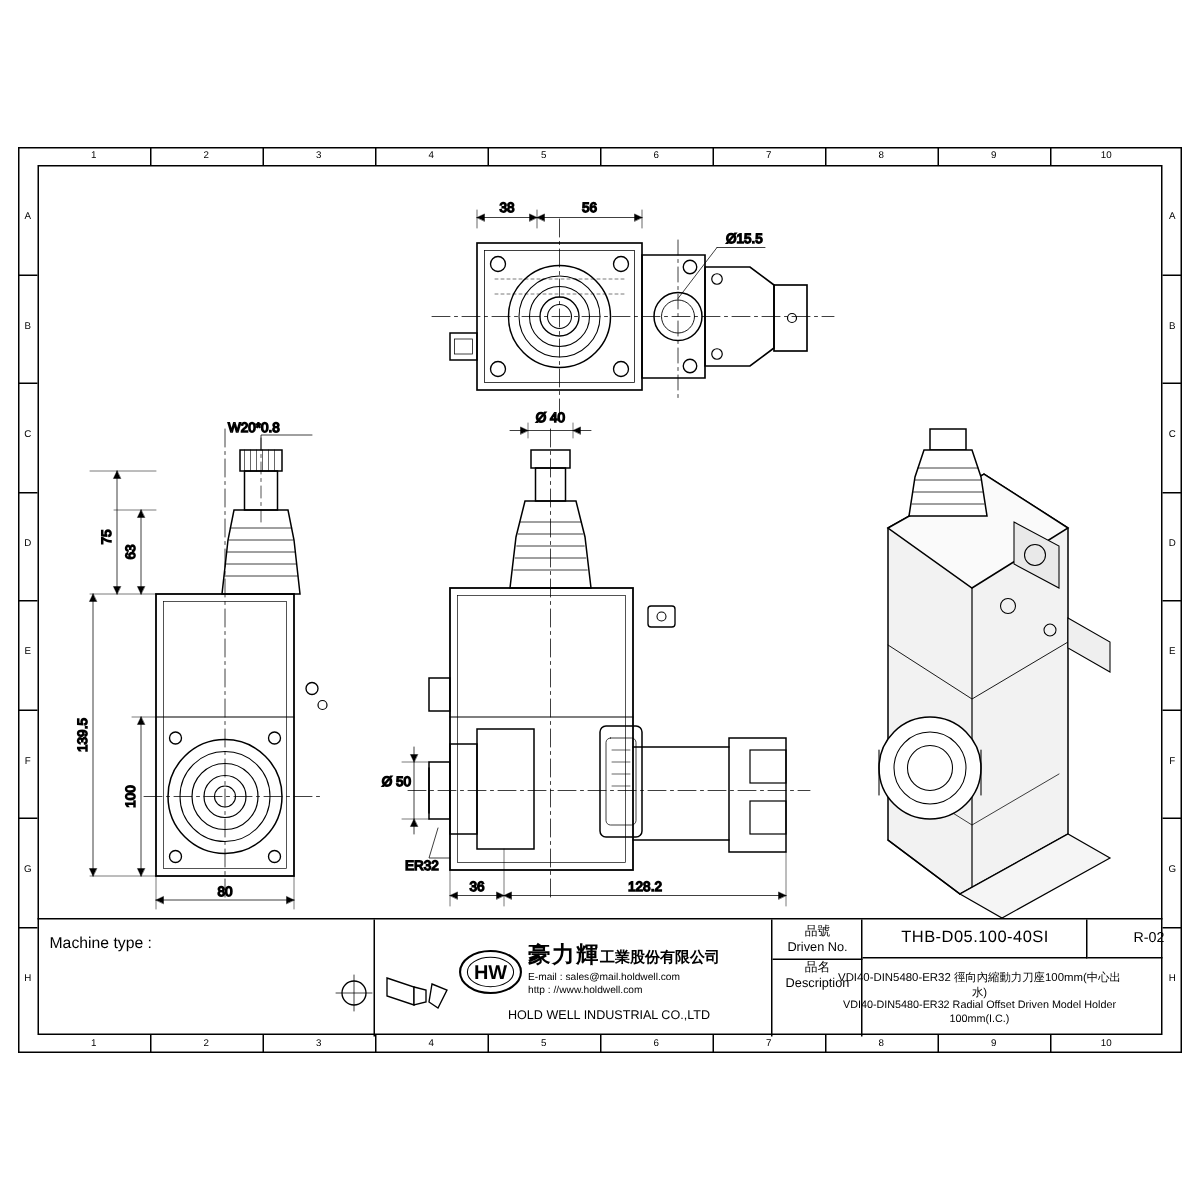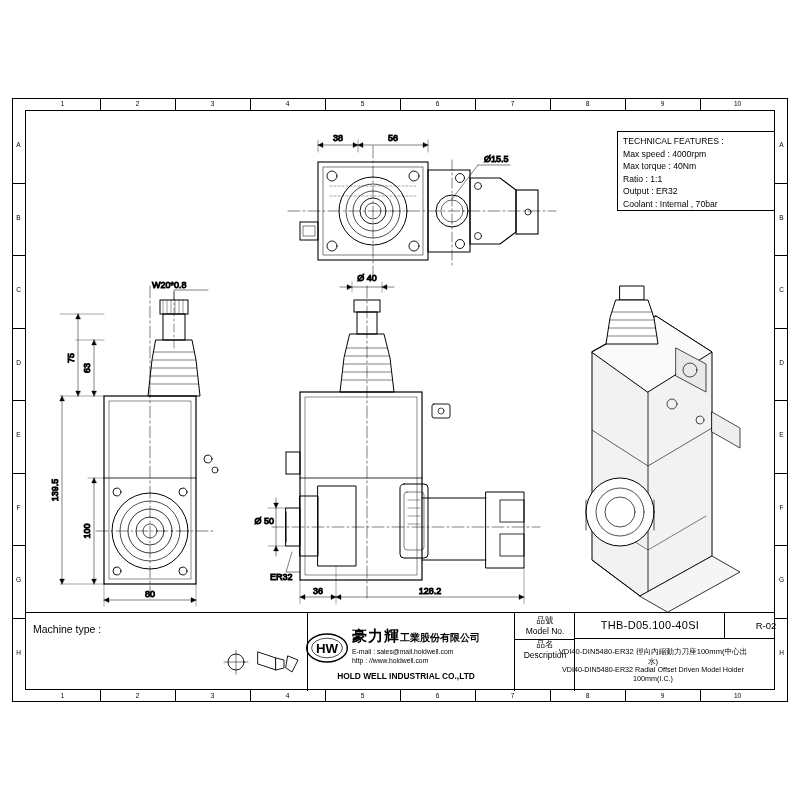--- a/index.html
+++ b/index.html
@@ -18,21 +18,21 @@
   .zdiv-v{position:absolute;width:1px;background:#000;}
   .zdiv-h{position:absolute;height:1px;background:#000;}
   .zlabel-h{position:absolute;font-size:6.5px;text-align:center;width:12px;top:2px;}
   .zlabel-v{position:absolute;font-size:6.5px;text-align:center;width:13px;}
   
   .tech-box{position:absolute;left:617px;top:131px;width:158px;height:80px;border:1px solid #000;box-sizing:border-box;padding:3px 5px;}
   .tech-box div{font-size:8.6px;line-height:12.6px;white-space:nowrap;}
   
   .title-block{position:absolute;left:25px;top:612px;width:750px;height:78px;border-top:1px solid #000;box-sizing:border-box;}
   .tb-cell{position:absolute;box-sizing:border-box;}
-  .tb-machine{left:0;top:0;width:283px;height:78px;border-right:1px solid #000;}
+  .tb-machine{left:0;top:0;width:225px;height:78px;border-right:1px solid #000;}
   .tb-machine span{position:absolute;left:8px;top:10px;font-size:10.5px;}
   .tb-logo{left:263px;top:0;width:227px;height:78px;border-right:1px solid #000;}
   .tb-labels{left:490px;top:0;width:60px;height:78px;border-right:1px solid #000;}
   .tb-model{left:550px;top:0;width:150px;height:26px;border-right:1px solid #000;border-bottom:1px solid #000;}
   .tb-rev{left:700px;top:0;width:50px;height:26px;border-bottom:1px solid #000;}
   .tb-desc{left:528px;top:26px;width:200px;height:52px;}
   .lbl-model{position:absolute;left:0;top:2px;width:60px;text-align:center;font-size:9px;border-bottom:1px solid #000;height:24px;}
   .lbl-model i{font-style:normal;display:block;font-size:8.5px;line-height:11px;}
   .lbl-desc{position:absolute;left:0;top:26px;width:60px;text-align:center;font-size:9px;}
   .lbl-desc i{font-style:normal;display:block;font-size:8.5px;line-height:11px;}
@@ -40,21 +40,21 @@
   .rev-text{position:absolute;left:16px;top:7px;width:50px;text-align:center;font-size:9.5px;}
   .desc-l1{position:absolute;left:4px;top:8px;width:192px;text-align:center;font-size:7.6px;}
   .desc-l2{position:absolute;left:4px;top:26px;width:192px;text-align:center;font-size:7.2px;}
   
   .logo-wrap{position:absolute;left:8px;top:8px;width:215px;height:62px;}
   .logo-mark{position:absolute;left:10px;top:6px;width:42px;height:42px;}
   .logo-cn{position:absolute;left:56px;top:6px;font-size:15px;font-weight:bold;letter-spacing:1px;}
   .logo-cn small{font-size:10px;font-weight:bold;letter-spacing:0;}
   .logo-l2{position:absolute;left:56px;top:27px;font-size:6.8px;}
   .logo-l3{position:absolute;left:56px;top:36px;font-size:6.8px;}
-  .logo-l4{position:absolute;left:10px;top:50px;font-size:8.4px;font-weight:bold;width:200px;text-align:center;}
+  .logo-l4{position:absolute;left:10px;top:50px;font-size:8.4px;font-weight:normal;width:200px;text-align:center;}
   
   svg.draw{position:absolute;left:0;top:0;width:800px;height:800px;overflow:visible;}
   text{font-family:"Liberation Sans",sans-serif;}
   .dim{font-size:9px;}
 </style>
 </head>
 <body>
 
 <div id="sheet">
 
@@ -131,28 +131,20 @@
       <div class="zlabel-v" style="top: 321.25px; left: 0px;">E</div>
       <div class="zdiv-h" style="top: 290px; left: 0px; width: 13px;"></div>
       <div class="zlabel-v" style="top: 393.75px; left: 0px;">F</div>
       <div class="zdiv-h" style="top: 362.5px; left: 0px; width: 13px;"></div>
       <div class="zlabel-v" style="top: 466.25px; left: 0px;">G</div>
       <div class="zdiv-h" style="top: 435px; left: 0px; width: 13px;"></div>
       <div class="zlabel-v" style="top: 538.75px; left: 0px;">H</div>
       <div class="zdiv-h" style="top: 507.5px; left: 0px; width: 13px;"></div>
     </div>
 
-  <div class="tech-box">
-    <div>TECHNICAL FEATURES :</div>
-    <div>Max speed : 4000rpm</div>
-    <div>Max torque : 40Nm</div>
-    <div>Ratio : 1:1</div>
-    <div>Output : ER32</div>
-    <div>Coolant : Internal , 70bar</div>
-  </div>
 
   <svg class="draw" viewBox="0 0 800 800">
     <g fill="none" stroke="#000" stroke-width="1" stroke-linecap="round">
 
       <rect x="318" y="162" width="110" height="98" stroke-width="1.1"></rect>
       <rect x="323" y="167" width="100" height="88" stroke-width="0.5"></rect>
 
       <rect x="300" y="222" width="18" height="18" stroke-width="1"></rect>
       <rect x="303" y="226" width="12" height="10" stroke-width="0.5"></rect>
 
@@ -358,21 +350,21 @@
         </div>
         <div class="logo-l2">E-mail : sales@mail.holdwell.com</div>
         <div class="logo-l3">http : //www.holdwell.com</div>
         <div class="logo-l4">HOLD WELL INDUSTRIAL CO.,LTD</div>
       </div>
     </div>
 
     <div class="tb-cell tb-labels">
       <div class="lbl-model">
         <i>品號</i>
-        <i>Model No.</i>
+        <i>Driven No.</i>
       </div>
       <div class="lbl-desc">
         <i>品名</i>
         <i>Description</i>
       </div>
     </div>
 
     <div class="tb-cell tb-model">
       <div class="model-text">THB-D05.100-40SI</div>
     </div>

